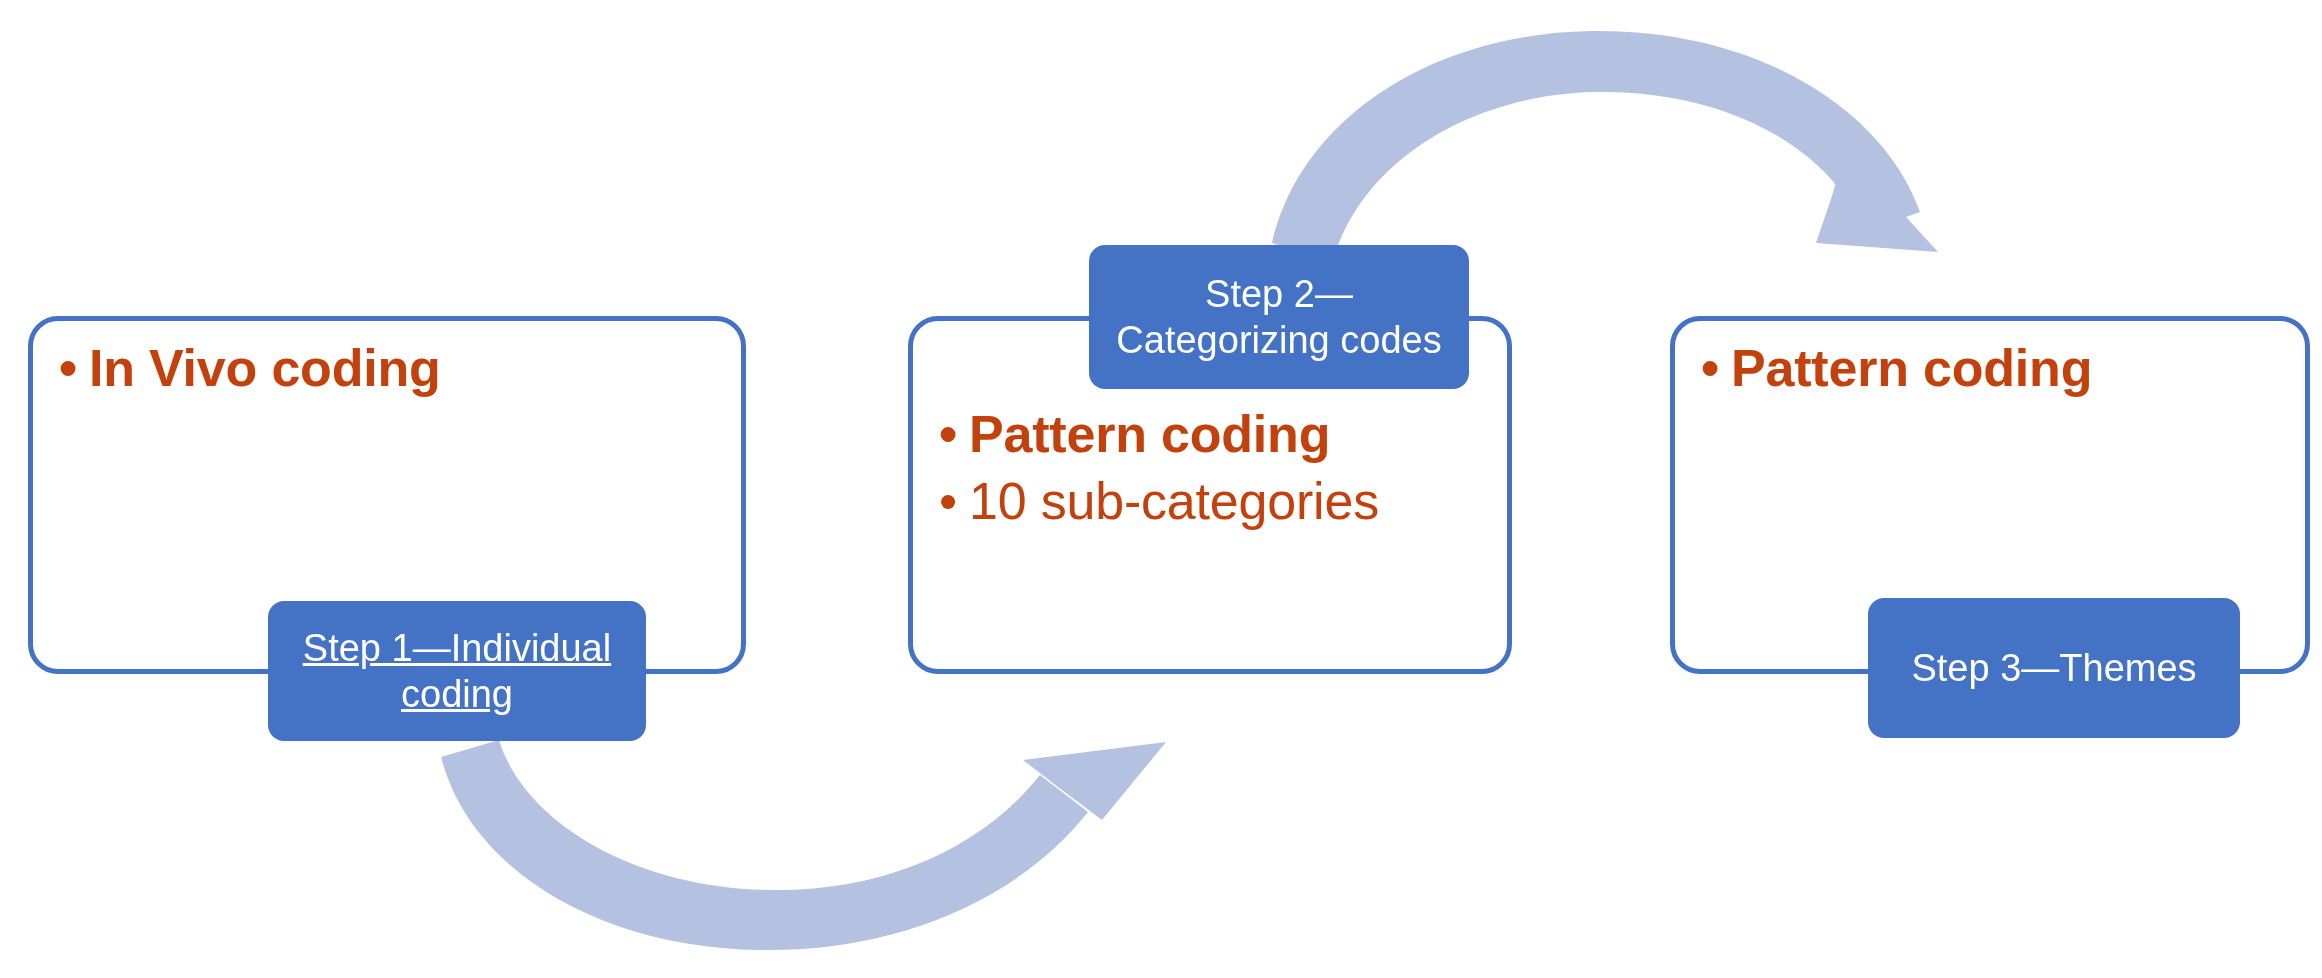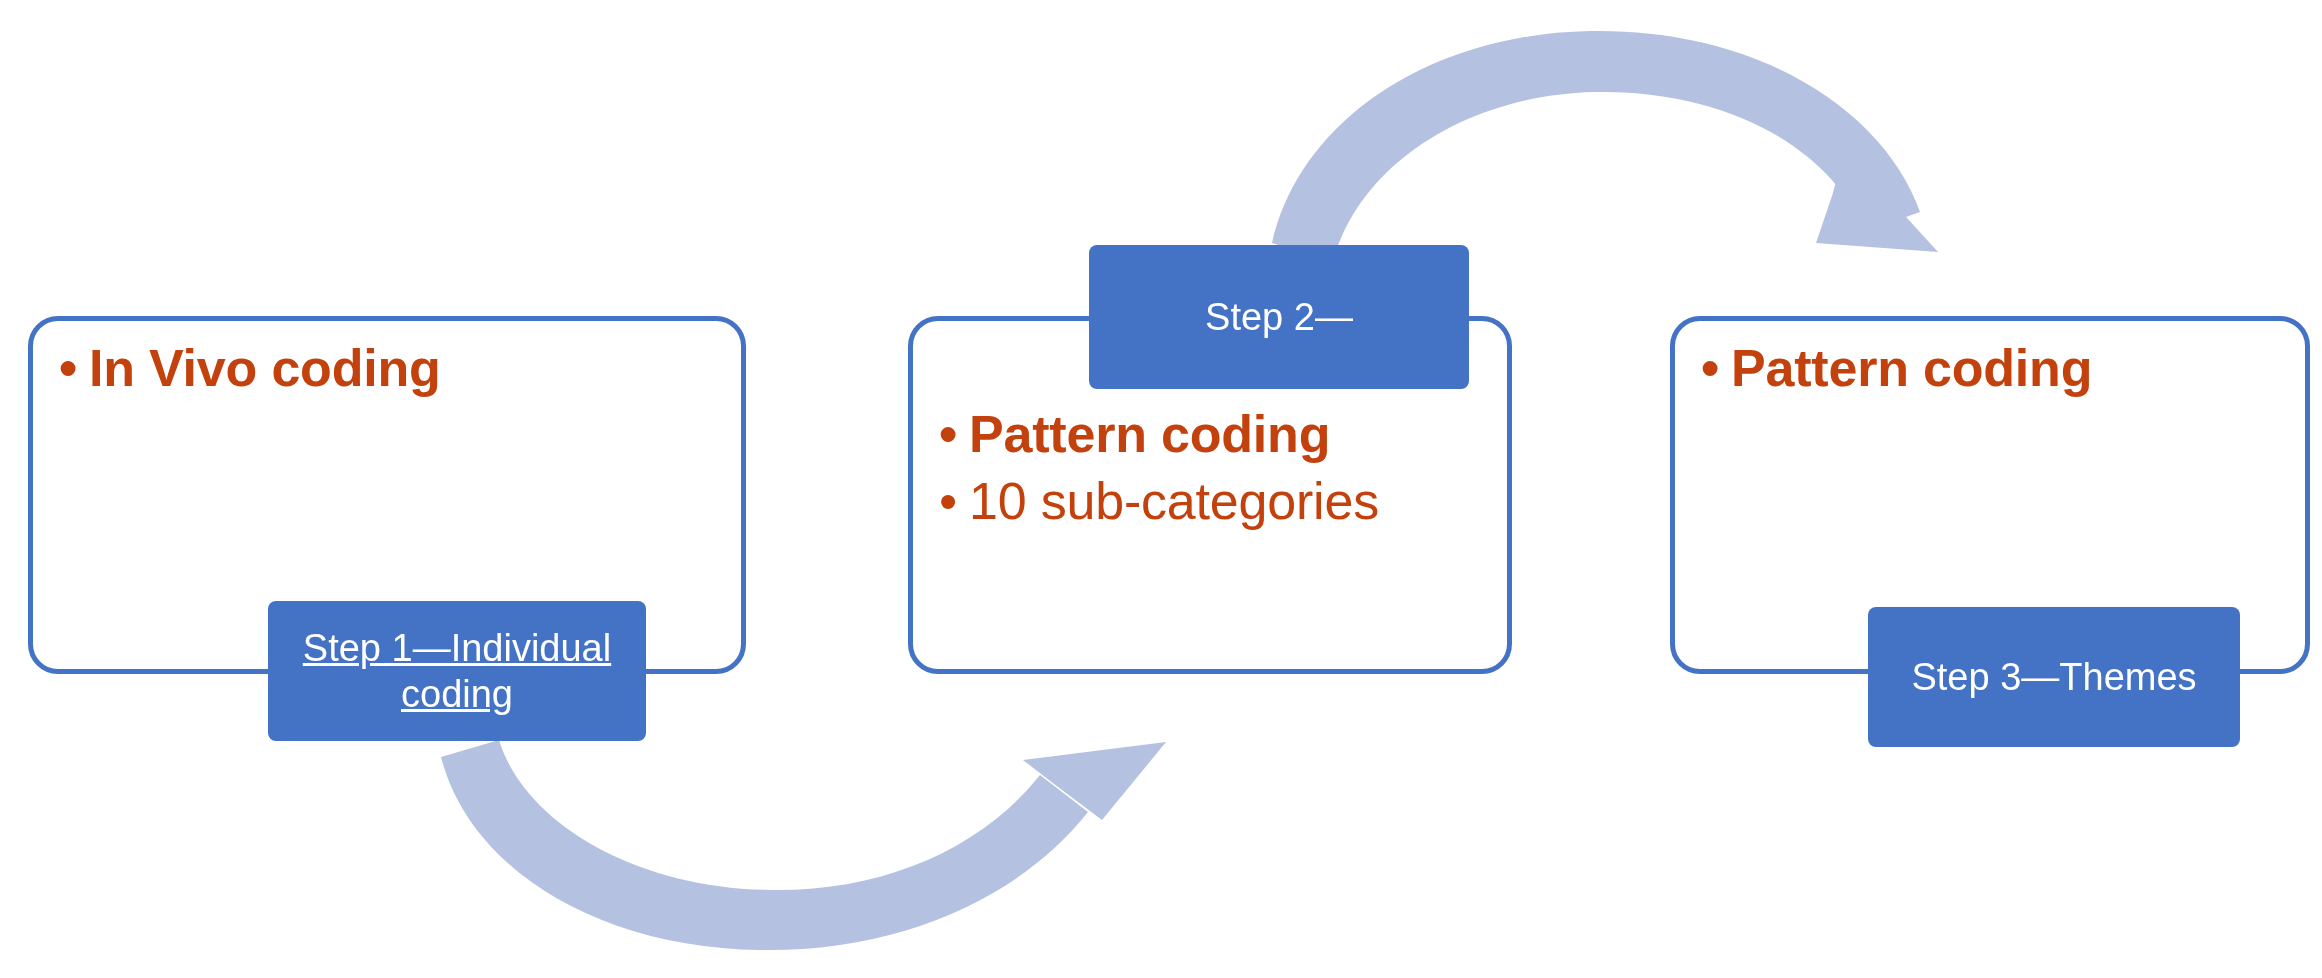--- a/index.html
+++ b/index.html
@@ -56,21 +56,21 @@
   }
   .bullet-dot {
     display: inline-block;
     margin-right: 12px;
   }
   
   .step-badge {
     position: absolute;
     box-sizing: border-box;
     background: #4472C4;
-    border-radius: 8px;
+    border-radius: 16px;
     color: #ffffff;
     display: flex;
     align-items: center;
     justify-content: center;
     text-align: center;
     font-size: 38px;
     line-height: 1.22;
     z-index: 3;
     padding: 6px 14px;
   }
@@ -119,25 +119,26 @@
 
   <div class="stage-box" style="left:908px; top:316px; width:604px; height:358px;">
     <div class="stage-box-body" style="top:80px;">
       <span class="bullet-line strong"><span class="bullet-dot">•</span><span>Pattern coding</span></span>
       <span class="bullet-line"><span class="bullet-dot">•</span><span>10 sub-categories</span></span>
     </div>
   </div>
 
   <div class="step-badge" style="left:1089px; top:245px; width:380px; height:144px; flex-direction:column;">
     <span>Step 2—</span>
+    <span>Categorizing codes</span>
   </div>
 
   <div class="stage-box" style="left:1670px; top:316px; width:640px; height:358px;">
     <div class="stage-box-body">
       <span class="bullet-line strong"><span class="bullet-dot">•</span><span>Pattern coding</span></span>
     </div>
   </div>
 
-  <div class="step-badge" style="left:1868px; top:598px; width:372px; height:140px;margin-top:9px;">
+  <div class="step-badge" style="left:1868px; top:598px; width:372px; height:140px;">
     <span>Step 3—Themes</span>
   </div>
 
 </div>
 
 </body></html>

